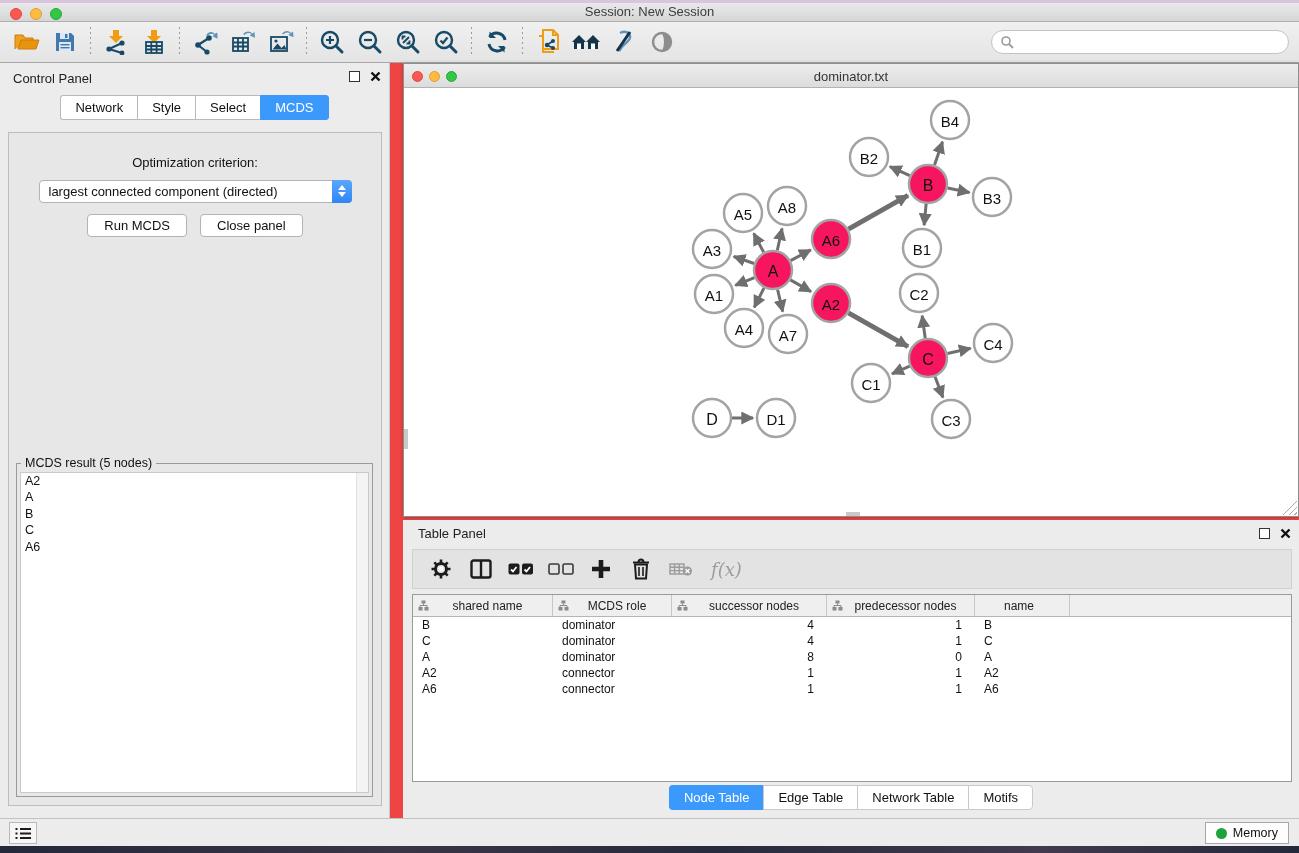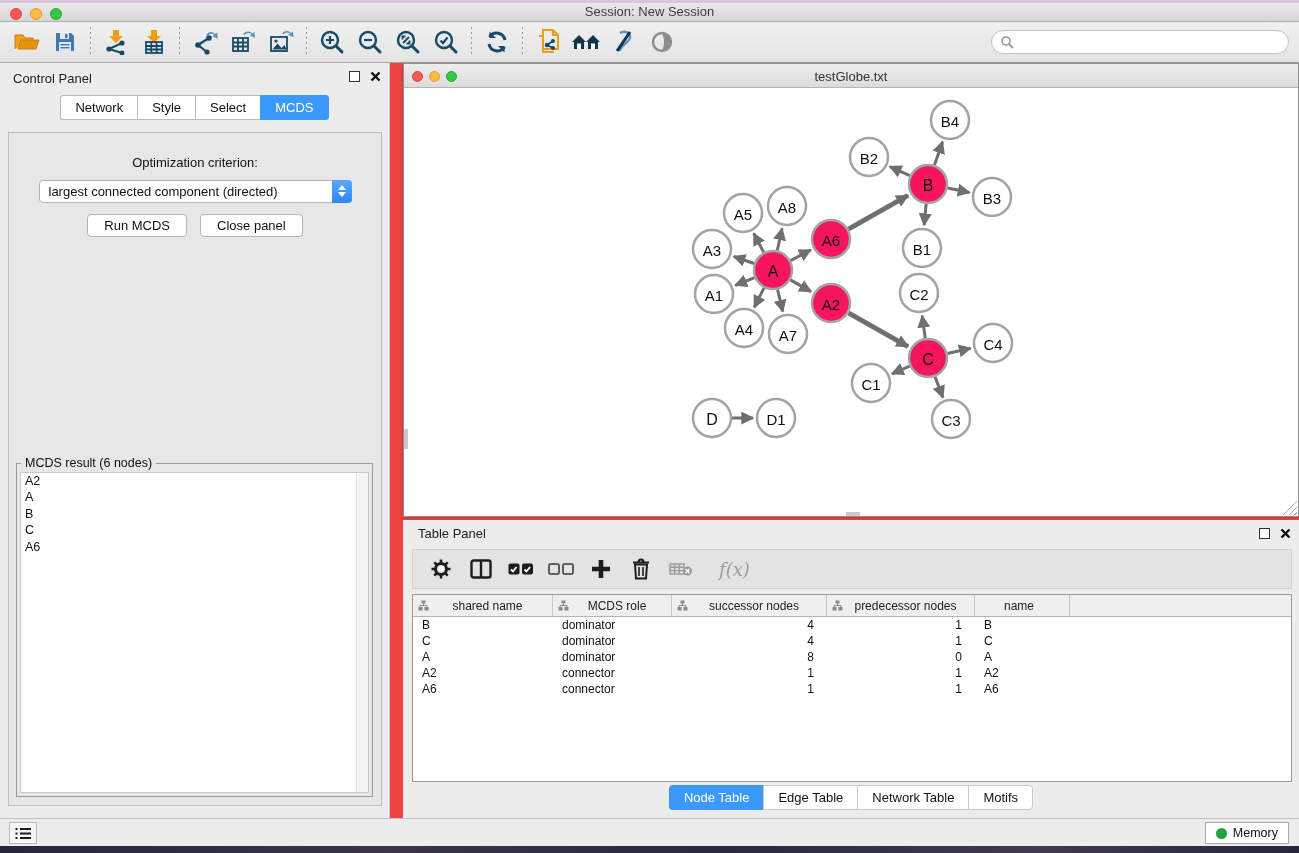--- a/index.html
+++ b/index.html
@@ -85,21 +85,21 @@
     background:repeating-linear-gradient(135deg, transparent 0 3px, #aaa 3px 4px); 
     clip-path:polygon(100% 0, 100% 100%, 0 100%); }
 
   
   .table-panel { position:absolute; left:403px; top:520px; width:896px; height:298px; background:#ececec; }
   .tp-header { position:relative; height:26px; }
   .tp-title { position:absolute; left:15px; top:6px; font-size:13px; color:#222; }
   .tp-toolbar { position:absolute; left:9px; right:7px; top:29px; height:40px;
     background:#e3e3e3; border:1px solid #d0d0d0; display:flex; align-items:center; padding-left:10px; gap:4px; }
   .tp-tool { width:36px; height:32px; display:flex; align-items:center; justify-content:center; }
-  .fx-label { font-family:"DejaVu Serif", serif; font-style:italic; font-size:18px; color:#9b9b9b; margin-left:16px; }
+  .fx-label { font-family:"DejaVu Serif", serif; font-style:italic; font-size:18px; color:#9b9b9b; margin-left:8px; }
 
   .data-table { position:absolute; left:9px; right:7px; top:74px; bottom:36px;
     background:#fff; border:1px solid #9a9a9a; overflow:hidden; }
   .thead { display:flex; height:22px; background:#efefef; border-bottom:1px solid #b5b5b5; }
   .th { display:flex; align-items:center; border-right:1px solid #c6c6c6; font-size:12px; color:#222; position:relative; }
   .th .hier { margin-left:5px; }
   .th .th-label { flex:1; text-align:center; padding-right:6px; }
   .trow { display:flex; height:16px; align-items:center; }
   .td { font-size:12px; color:#111; overflow:hidden; white-space:nowrap; }
   .td.left { padding-left:9px; text-align:left; }
@@ -303,21 +303,21 @@
         <span class="dd-stepper">
           <span class="tri-up"></span>
             <span class="tri-down"></span>
         </span>
       </div>
       <div class="btn-row">
         <span class="pushbtn">Run MCDS</span>
         <span class="pushbtn">Close panel</span>
       </div>
       <div class="mcds-fieldset">
-        <span class="mcds-legend">MCDS result (6 nodes)</span>
+        <span class="mcds-legend">MCDS result (5 nodes)</span>
         <div class="mcds-list">
           <div>
               <div class="mcds-item">A2</div>
               <div class="mcds-item">A</div>
               <div class="mcds-item">B</div>
               <div class="mcds-item">C</div>
               <div class="mcds-item">A6</div>
             </div>
           <div class="scroll"></div>
         </div>
@@ -325,21 +325,21 @@
     </div>
   </div>
 
   <div class="net-window">
     <div class="net-titlebar">
       <div class="lights">
         <div class="light red"></div>
         <div class="light yellow"></div>
         <div class="light green"></div>
       </div>
-      <div class="net-title">testGlobe.txt</div>
+      <div class="net-title">dominator.txt</div>
     </div>
     <div class="net-canvas">
       <svg id="graph" width="894" height="428">
           <defs>
             <marker id="arr" viewBox="0 0 10 10" refX="9" refY="5" markerWidth="13" markerHeight="13" markerUnits="userSpaceOnUse" orient="auto">
               <path d="M0,0 L10,5 L0,10 z" fill="#6f6f6f"></path>
             </marker>
           </defs>
           <line x1="350.474091980905" y1="189.53596258403866" x2="331.3047942219593" y2="197.33364302835554" stroke="#6f6f6f" stroke-width="3" marker-end="url(#arr)"></line>
           <line x1="350.08924828267857" y1="175.48974121206967" x2="329.74736447491966" y2="168.4867976061199" stroke="#6f6f6f" stroke-width="3" marker-end="url(#arr)"></line>

